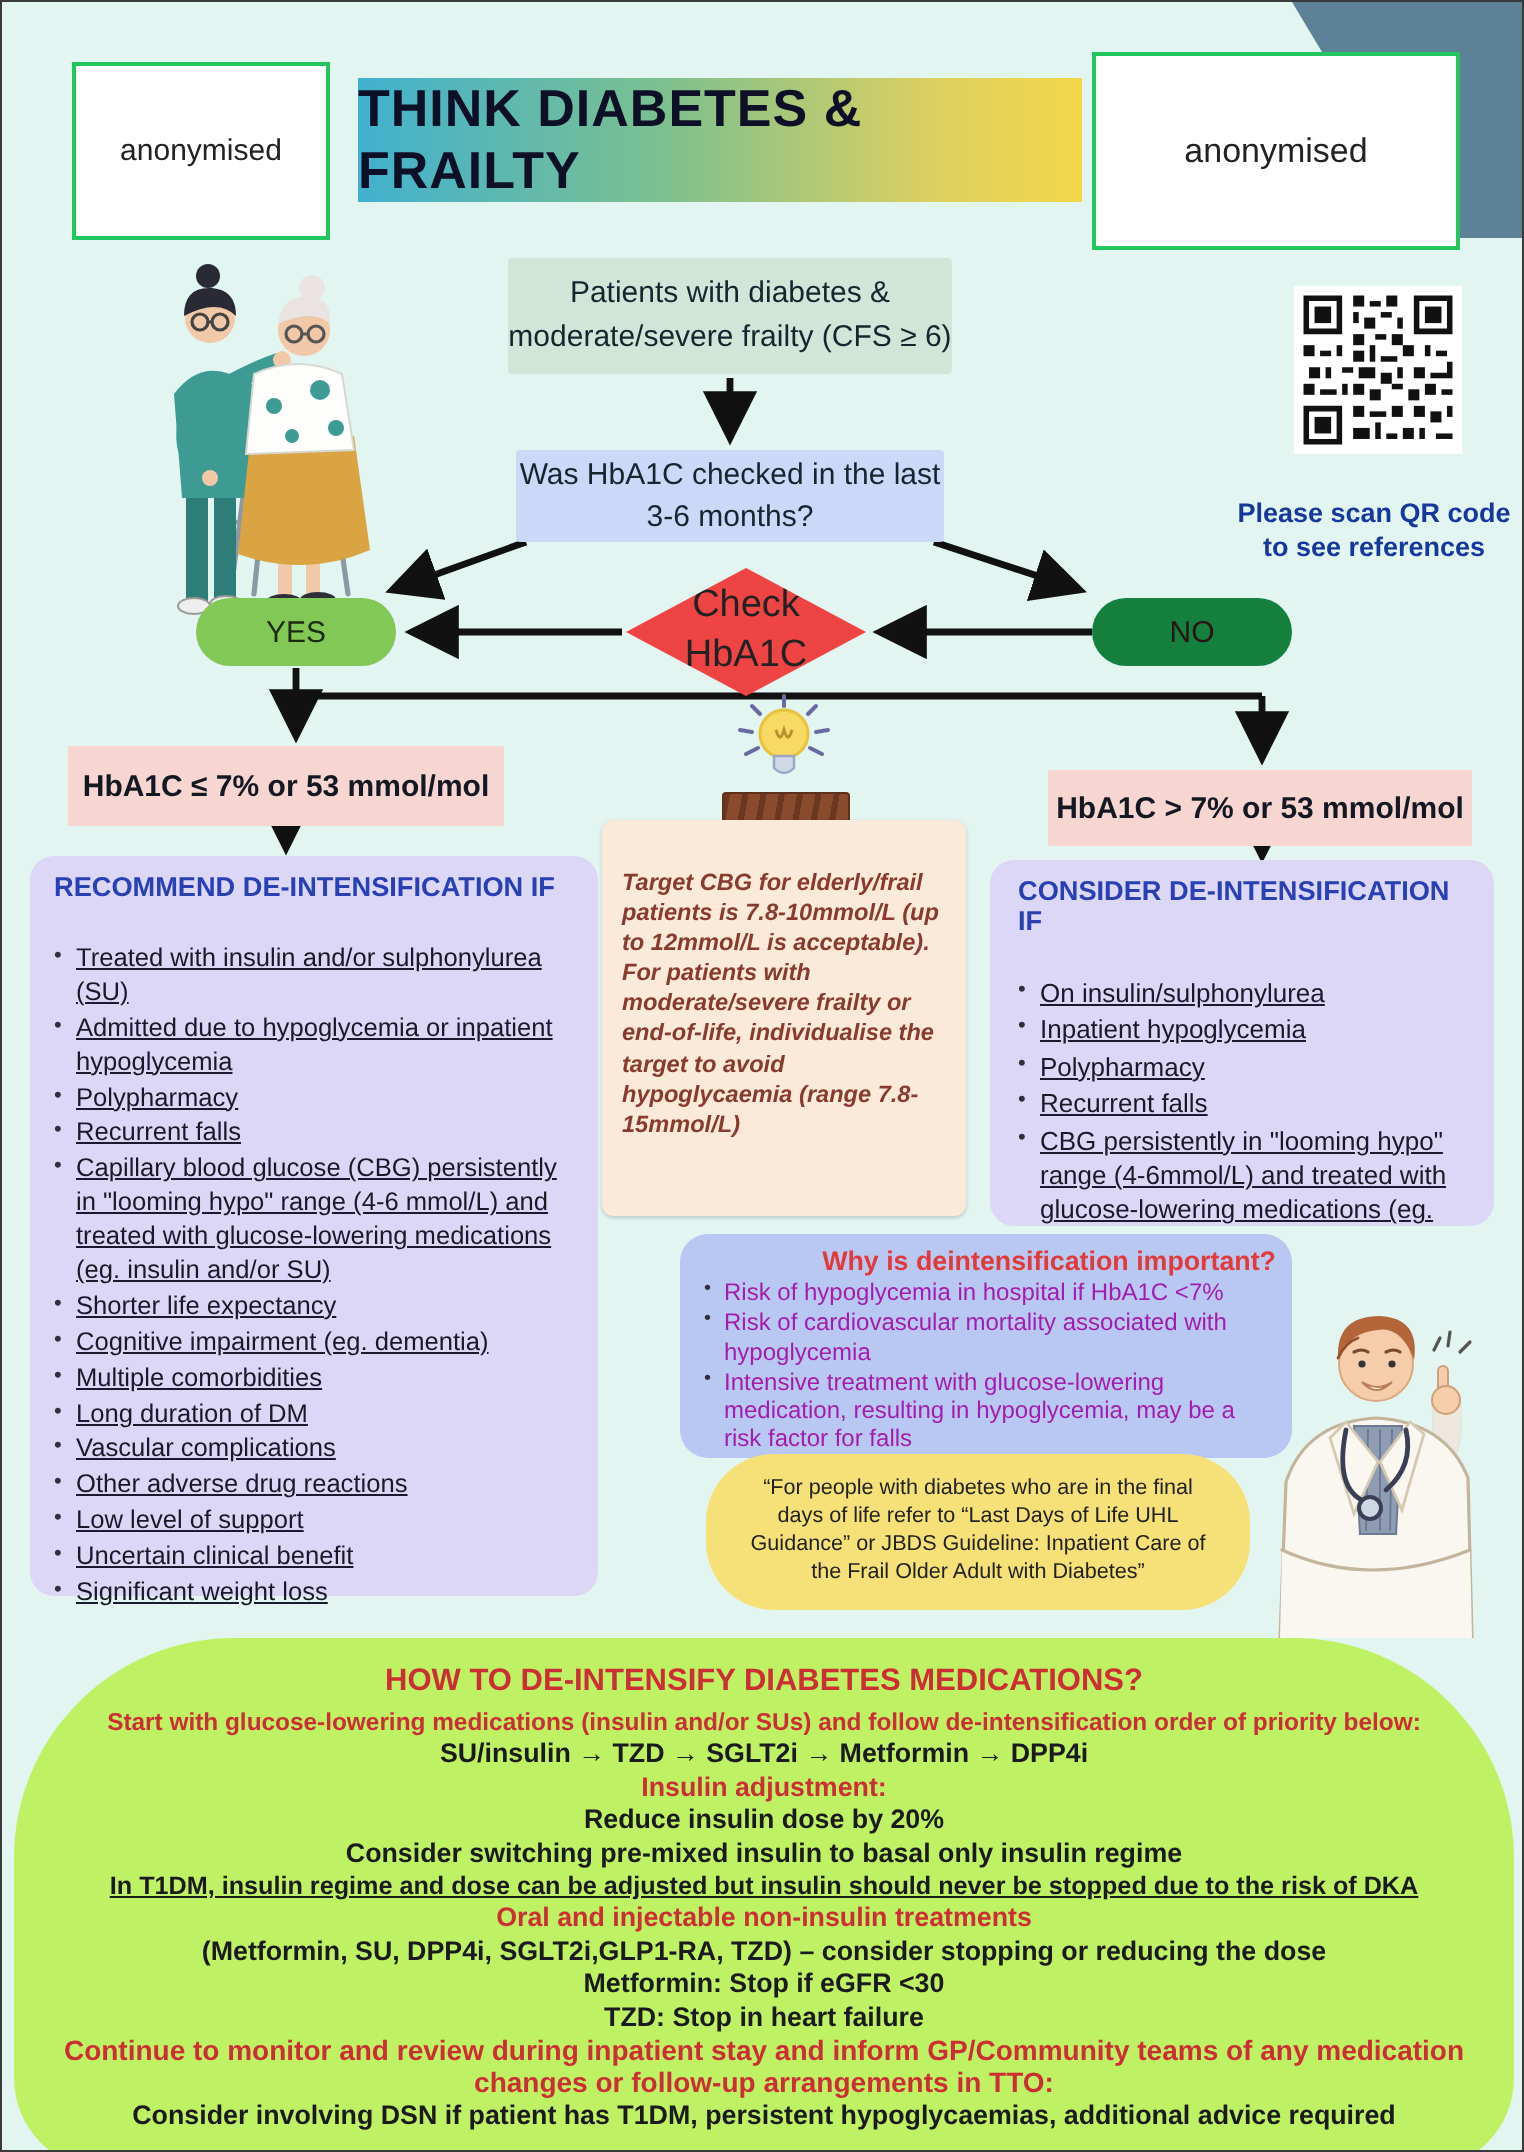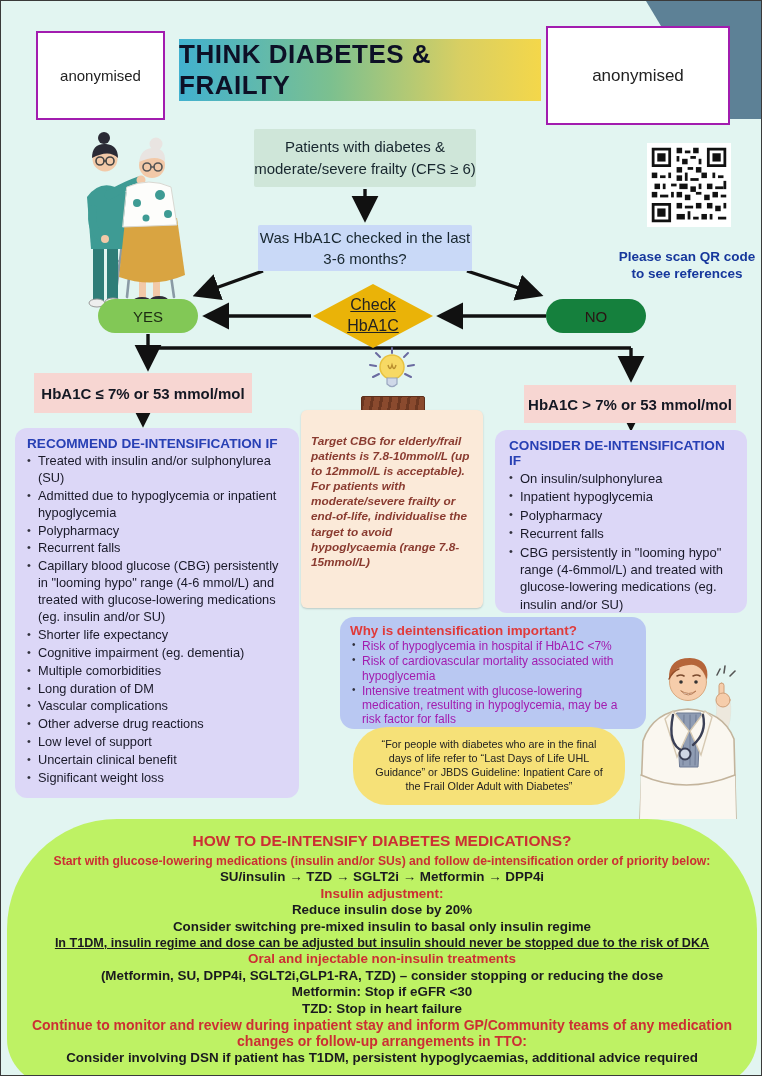--- a/index.html
+++ b/index.html
@@ -5,58 +5,58 @@
   html,body{margin:0;padding:0;background:#cfd8d8;}
   .page{
     position:relative;width:762px;height:1076px;overflow:hidden;
     background:#e2f5f1;border:1px solid #3a3a3a;box-sizing:border-box;
     font-family:"Liberation Sans","DejaVu Sans",sans-serif;color:#1a1a2e;
   }
   .abs{position:absolute;}
   svg.arrows{position:absolute;left:0;top:0;width:762px;height:1076px;}
   .corner-slate{left:638px;top:0;width:124px;height:120px;background:#5d8196;
     clip-path:polygon(7px 0,124px 0,124px 118px,80px 118px,34px 45px);}
-  .anon{background:#fff;border:2px solid #a21caf;display:flex;align-items:center;justify-content:center;
+  .anon{background:#fff;border:2px solid #22c55e;display:flex;align-items:center;justify-content:center;
     font-size:16px;color:#222;}
   .anon-left{left:35px;top:30px;width:125px;height:85px;font-size:15px;}
   .anon-right{left:545px;top:25px;width:180px;height:95px;font-size:17px;}
   .banner{left:178px;top:38px;width:362px;height:62px;
     background:linear-gradient(90deg,#41b1cf 0%,#7cc08f 42%,#d9cf62 78%,#f4d74a 100%);
     display:flex;align-items:center;justify-content:center;
     font-size:26px;font-weight:bold;letter-spacing:.5px;color:#0d1026;}
   .node{display:flex;align-items:center;justify-content:center;text-align:center;white-space:pre-line;}
   .box-start{left:253px;top:128px;width:222px;height:58px;background:#cfe6d9;font-size:15px;color:#17262e;border-radius:2px;line-height:1.45;}
   .box-question{left:257px;top:224px;width:214px;height:46px;background:#c9d9f7;font-size:15px;color:#17262e;border-radius:2px;line-height:1.4;}
   .qr-box{left:646px;top:142px;width:84px;height:84px;background:#fff;padding:2px;box-sizing:border-box;}
   .qr-caption{left:606px;top:248px;width:160px;text-align:center;font-weight:bold;font-size:13.5px;line-height:1.25;color:#16379c;white-space:pre-line;}
   .pill{border-radius:17px;font-size:15px;color:#1c2a12;}
   .pill-yes{left:97px;top:298px;width:100px;height:34px;background:#82c856;}
   .pill-no{left:545px;top:298px;width:100px;height:34px;background:#15803d;color:#2a1414;}
-  .diamond{left:312px;top:283px;width:120px;height:64px;background:#eab308;
-    clip-path:polygon(50% 0,100% 50%,50% 100%,0 50%);font-size:16px;line-height:1.3;color:#222;text-decoration:underline;}
+  .diamond{left:312px;top:283px;width:120px;height:64px;background:#ef4444;
+    clip-path:polygon(50% 0,100% 50%,50% 100%,0 50%);font-size:19px;line-height:1.3;color:#222;}
   .resultbox{background:#f7d6d2;font-weight:bold;font-size:15px;color:#141823;}
   .box-low{left:33px;top:372px;width:218px;height:40px;}
   .box-high{left:523px;top:384px;width:212px;height:38px;}
   .panel{background:#dcd7f7;border-radius:12px;box-sizing:border-box;}
   .panel-recommend{left:14px;top:427px;width:284px;height:370px;padding:8px 8px 6px 10px;}
   .panel-consider{left:494px;top:429px;width:252px;height:183px;padding:8px 8px 6px 12px;}
   .panel-title{font-weight:bold;font-size:13.6px;color:#2840b4;margin:0 0 2px 2px;}
-  .panel ul{list-style:none;margin:2px 0 0 0;padding:0;}
+  .panel ul{list-style:none;margin:20px 0 0 0;padding:0;text-decoration:underline;}
   .panel li{position:relative;padding-left:13px;font-size:12.8px;line-height:1.32;color:#191928;margin-bottom:1px;}
   .panel-consider li{font-size:13px;line-height:1.34;}
   .panel li::before{content:"•";position:absolute;left:2px;top:0;font-size:11px;color:#30303c;}
   .bulb{left:361px;top:344px;width:60px;height:54px;}
   .woodbar{left:360px;top:395px;width:62px;height:19px;background:#8a4a2e;border:1px solid #5e2f1b;border-radius:2px;
     background-image:repeating-linear-gradient(100deg,rgba(58,24,11,.38) 0 3px,rgba(0,0,0,0) 3px 9px);}
   .note-target{left:300px;top:409px;width:182px;height:198px;background:#fbead9;border-radius:6px;
     box-shadow:0 1px 2px rgba(0,0,0,.18);box-sizing:border-box;padding:24px 10px 8px 10px;
     font-size:11.8px;font-style:italic;font-weight:bold;color:#8a3b30;text-align:left;line-height:1.28;white-space:pre-line;}
   .panel-why{left:339px;top:616px;width:306px;height:112px;background:#b9c8f2;border-radius:14px;
     box-sizing:border-box;padding:6px 8px 6px 10px;}
-  .why-title{font-weight:bold;font-size:13.4px;color:#e03a3a;text-align:left;margin-bottom:1px;}
+  .why-title{font-weight:bold;font-size:13.4px;color:#e03a3a;text-align:right;margin-bottom:1px;}
   .panel-why ul{list-style:none;margin:0;padding:0;}
   .panel-why li{position:relative;padding-left:12px;font-size:12px;line-height:1.19;color:#a21caf;margin-bottom:1px;}
   .panel-why li::before{content:"•";position:absolute;left:2px;top:0;font-size:10px;color:#30303c;}
   .note-final{left:352px;top:726px;width:272px;height:78px;background:#f6e178;border-radius:34px;
     box-sizing:border-box;padding:10px 16px 8px 16px;font-size:10.8px;color:#222;
     text-align:center;line-height:1.3;}
   .illu{pointer-events:none;}
   .illu-carer{left:46px;top:116px;width:152px;height:192px;}
   .illu-doctor{left:612px;top:648px;width:150px;height:170px;z-index:5;}
   .panel-bottom{left:6px;top:806px;width:750px;height:266px;background:#bef264;

